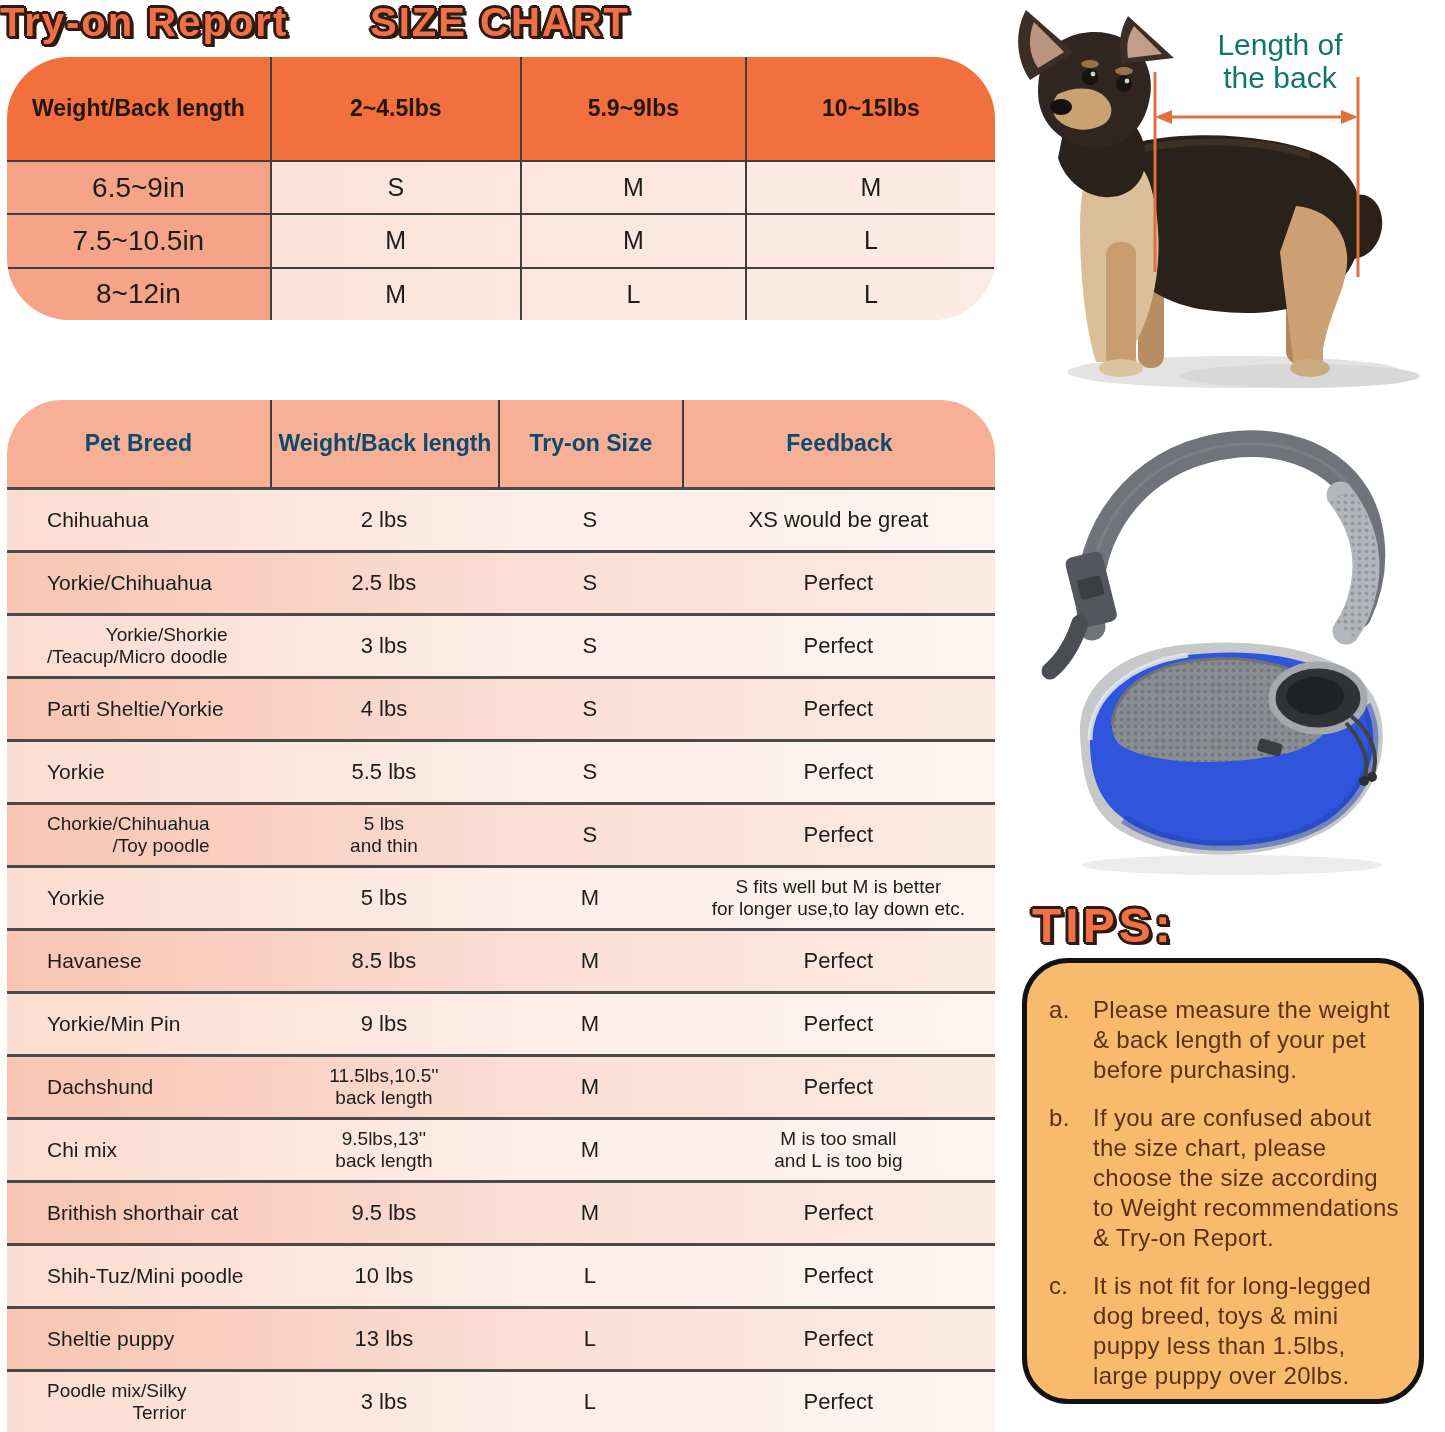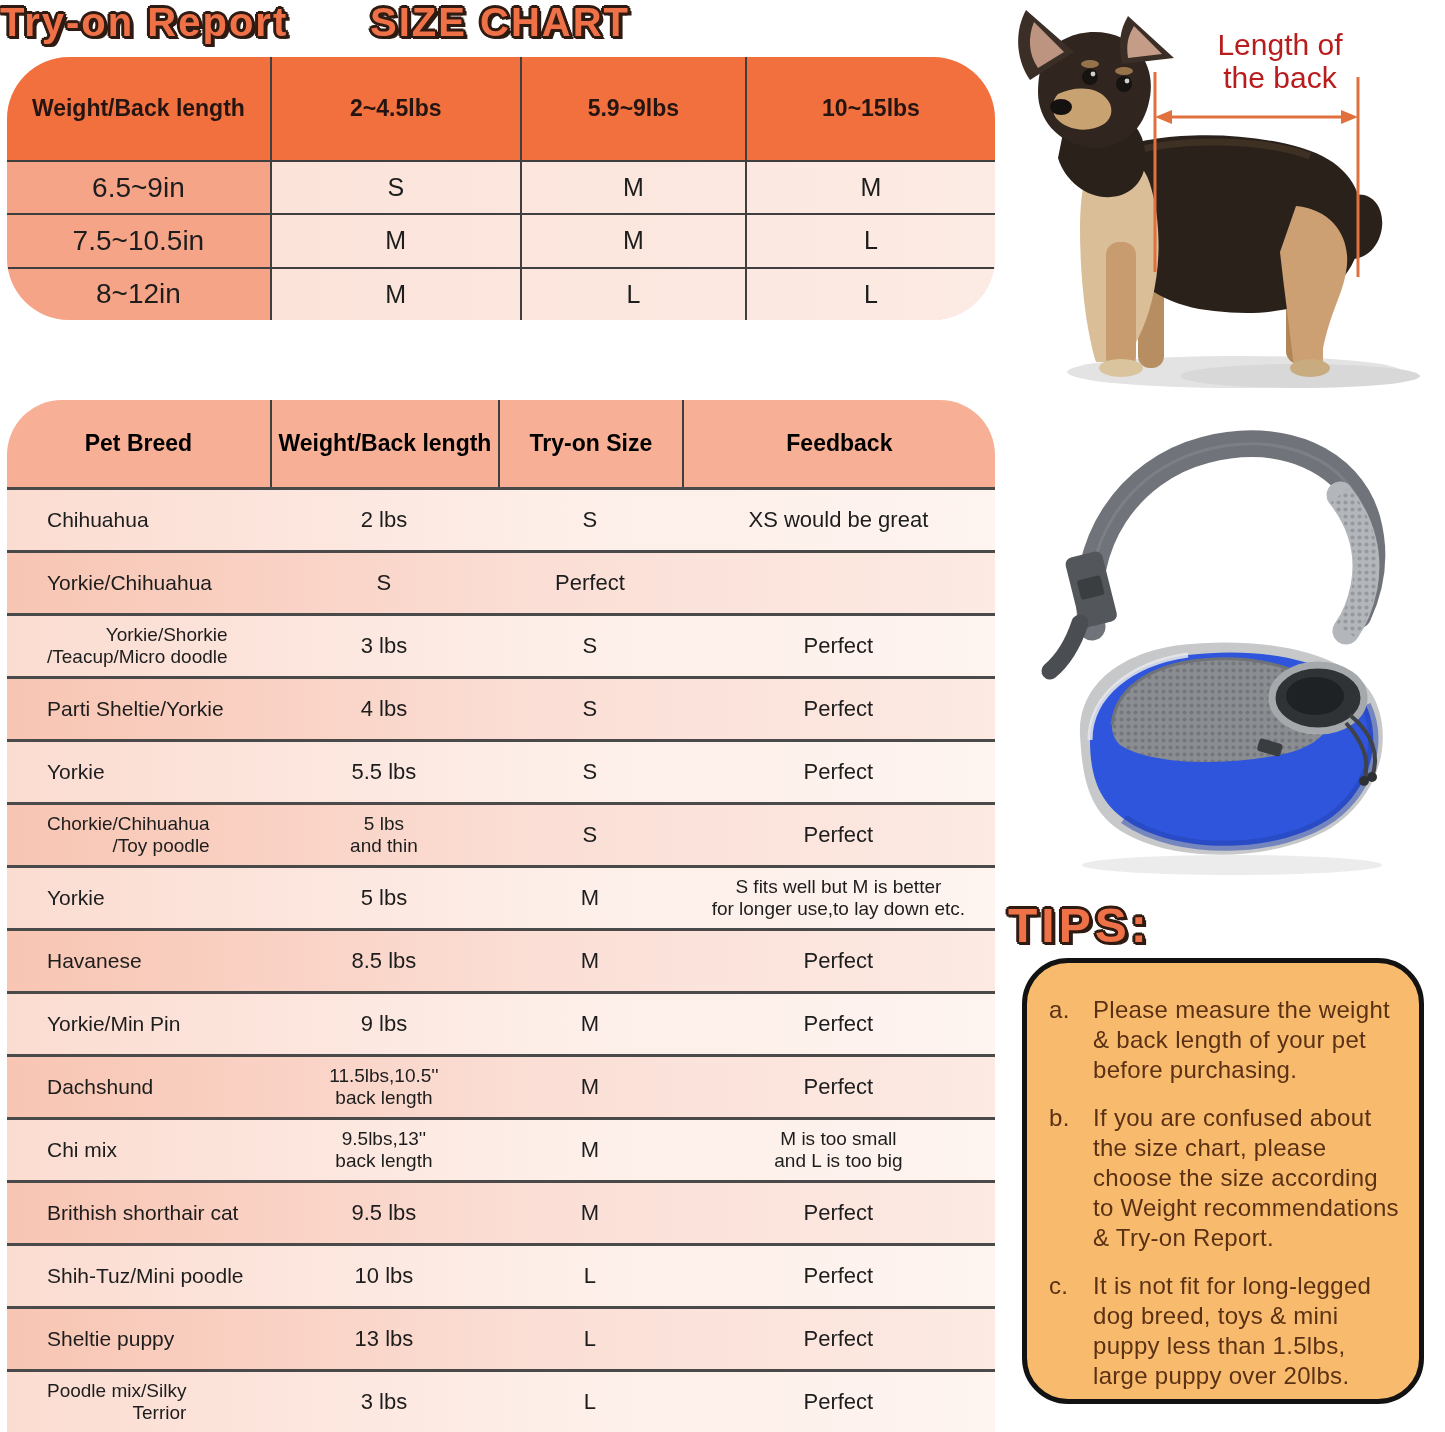--- a/index.html
+++ b/index.html
@@ -17,21 +17,21 @@
     font-weight:900;
     color:#EF7148;
     letter-spacing:2px;
     text-shadow:
       3px 0 0 #2F1B12, -3px 0 0 #2F1B12, 0 3px 0 #2F1B12, 0 -3px 0 #2F1B12,
       2px 2px 0 #2F1B12, -2px 2px 0 #2F1B12, 2px -2px 0 #2F1B12, -2px -2px 0 #2F1B12,
       4px 3px 0 #2F1B12;
   }
   .title-size   { left:0; top:4;   width:1000px; text-align:center; font-size:40px; }
   .title-tryon  { left:0; top:340; width:1000px; text-align:left; font-size:40px; }
-  .title-tips   { left:1008px; top:898px; font-size:48px; letter-spacing:4px; }
+  .title-tips   { left:1032px; top:898px; font-size:48px; letter-spacing:4px; }
 
   
   .sc-table {
     position:absolute; left:7px; top:57px; width:988px; height:263px;
     border-radius:62px; overflow:hidden; background:#FBE2D9;
     display:grid; grid-template-rows:103px 1fr 1fr 1fr;
   }
   .sc-cols { display:grid; grid-template-columns:26.6% 25.3% 22.8% 25.3%; }
   .sc-head { background:#F2703D; }
   .sc-head .sc-cell { font-weight:bold; font-size:23px; color:#241512; }
@@ -45,38 +45,38 @@
   .sc-val   { font-size:25px; }
 
   
   .tr-table {
     position:absolute; left:7px; top:400px; width:988px; height:1032px;
     border-radius:55px 55px 0 0; overflow:hidden;
     display:grid; grid-template-rows:87px repeat(15, 1fr);
   }
   .tr-cols { display:grid; grid-template-columns:26.6% 23.1% 18.6% 31.7%; }
   .tr-head { background:#F7B096; }
-  .tr-head .tr-cell { font-weight:bold; font-size:23px; color:#000000; }
+  .tr-head .tr-cell { font-weight:bold; font-size:23px; color:#0c4a6e; }
   .tr-head .tr-cell + .tr-cell { border-left:2px solid #3F3F3F; }
   .tr-row { border-top:3px solid #4A4A4A; }
   .tr-row.light { background:linear-gradient(90deg,#FBDCD1 0%,#FDEEE8 55%,#FEF4F0 100%); }
   .tr-row.dark  { background:linear-gradient(90deg,#F8C5B3 0%,#FBDFD6 55%,#FCEAE3 100%); }
   .tr-cell {
     display:flex; align-items:center; justify-content:center;
     text-align:center; font-size:22px; white-space:pre-line;
   }
   .tr-breed { justify-content:flex-start; text-align:right; padding-left:40px; font-size:21px; }
   .sm { font-size:19px; line-height:1.18; }
 
   
   .dog-wrap { position:absolute; left:1000px; top:0; width:445px; height:400px; }
   .back-label {
     position:absolute; left:1180px; top:28px; width:200px;
     text-align:center; font-size:30px; line-height:1.1;
-    color:#b91c1c; white-space:pre-line;
+    color:#0f766e; white-space:pre-line;
   }
 
   
   .sling-wrap { position:absolute; left:1020px; top:415px; width:425px; height:470px; }
 
   
   .tips-box {
     position:absolute; left:1022px; top:958px; width:402px; height:446px;
     background:#F8BB6D; border:5px solid #121212; border-radius:46px;
     padding:32px 18px 14px 22px;
@@ -180,20 +180,21 @@
     <div class="tr-cell">Feedback</div>
   </div>
 <div class="tr-cols tr-row light">
       <div class="tr-cell tr-breed">Chihuahua</div>
       <div class="tr-cell">2 lbs</div>
       <div class="tr-cell">S</div>
       <div class="tr-cell">XS would be great</div>
     </div>
     <div class="tr-cols tr-row dark">
       <div class="tr-cell tr-breed">Yorkie/Chihuahua</div>
+      <div class="tr-cell">2.5 lbs</div>
       <div class="tr-cell">S</div>
       <div class="tr-cell">Perfect</div>
     </div>
     <div class="tr-cols tr-row light">
       <div class="tr-cell tr-breed sm">Yorkie/Shorkie
 /Teacup/Micro doodle</div>
       <div class="tr-cell">3 lbs</div>
       <div class="tr-cell">S</div>
       <div class="tr-cell">Perfect</div>
     </div>

